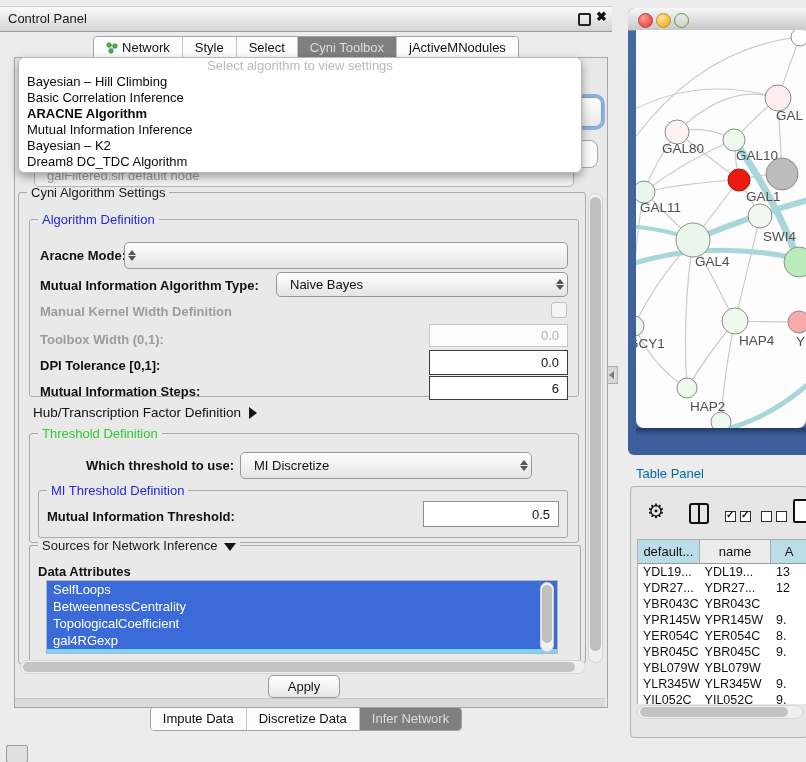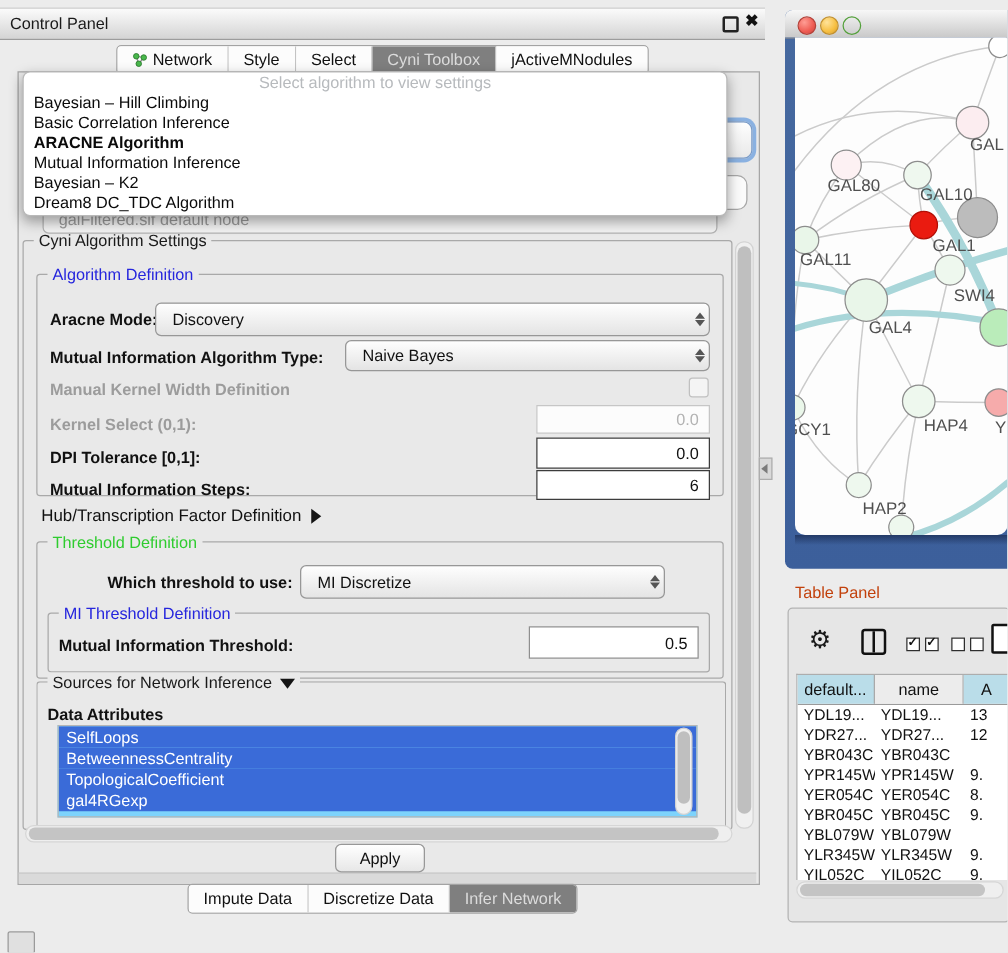--- a/index.html
+++ b/index.html
@@ -68,21 +68,21 @@
   .divider-handle:after{content:"";position:absolute;left:1px;top:4px;width:0;height:0;border-top:4px solid transparent;border-bottom:4px solid transparent;border-right:5px solid #7b7b7b;}
 
   
   .net-window{left:628px;top:8px;width:178px;height:447px;background:linear-gradient(#46699f,#3c5f9b);border-radius:6px 0 0 6px;}
   .net-titlebar{left:0;top:0;width:178px;height:22px;background:linear-gradient(#f7f7f7,#c9c9c9);border-radius:6px 0 0 0;border-bottom:1px solid #8f8f8f;}
   .light{position:absolute;top:5px;width:13px;height:13px;border-radius:50%;}
   .net-canvas{left:8px;top:22px;width:170px;height:398px;background:#fdfdfd;border-radius:0 0 8px 8px;overflow:hidden;}
   .net-shadow{left:8px;top:420px;width:170px;height:8px;background:linear-gradient(rgba(10,20,50,.5),rgba(10,20,50,0));}
 
   
-  .tp-title{left:636px;top:466px;font-size:13px;color:#c2410c;}
+  .tp-title{left:636px;top:466px;font-size:13px;color:#0369a1;}
   .table-panel{left:630px;top:486px;width:176px;height:250px;background:#e6e6e6;border:1px solid #b3b3b3;border-radius:4px;overflow:hidden;}
   .tp-toolbar{left:0;top:6px;width:176px;height:40px;}
   .gear{position:absolute;left:16px;top:6px;font-size:20px;color:#1a1a1a;}
   .split-icon{position:absolute;left:58px;top:10px;width:16px;height:17px;border:2px solid #111;border-radius:3px;}
   .split-icon:after{content:"";position:absolute;left:7px;top:0;width:2px;height:17px;background:#111;}
   .mini-cbx{display:inline-block;width:9px;height:9px;border:1.5px solid #2e2e2e;margin-right:4px;position:relative;background:#fff;}
   .mini-cbx.checked:after{content:"✓";position:absolute;left:0px;top:-3px;font-size:10px;font-weight:bold;color:#111;}
   .cbx-pair{position:absolute;top:15px;}
   .doc-icon{position:absolute;left:162px;top:6px;width:16px;height:20px;border:2px solid #111;border-radius:2px;background:#fff;}
   .tp-table{position:absolute;left:6px;top:52px;width:170px;overflow:hidden;background:#fff;border:1px solid #adadad;border-bottom:none;}
@@ -152,40 +152,39 @@
   </div>
 
   <div class="gbox" style="left:18px;top:192px;width:566px;height:470px;">
     <span class="legend dark">Cyni Algorithm Settings</span>
 
     <div class="gbox" style="left:10px;top:26px;width:548px;height:176px;">
       <span class="legend blue">Algorithm Definition</span>
 
       <div class="lbl" style="left:10px;top:28px;">Aracne Mode:</div>
       <div class="combo" style="left:94px;top:22px;width:444px;height:27px;">
-        <span class="val">Discovery</span>
         <span class="stepper">
             <span class="up"></span>
             <span class="dn"></span>
           </span>
       </div>
 
       <div class="lbl" style="left:10px;top:58px;">Mutual Information Algorithm Type:</div>
       <div class="combo" style="left:246px;top:52px;width:292px;height:25px;">
         <span class="val">Naive Bayes</span>
         <span class="stepper">
             <span class="up"></span>
             <span class="dn"></span>
           </span>
       </div>
 
       <div class="lbl gray" style="left:10px;top:84px;">Manual Kernel Width Definition</div>
       <div class="cbx-dis" style="left:521px;top:82px;"></div>
 
-      <div class="lbl gray" style="left:10px;top:112px;">Kernel Select (0,1):</div>
+      <div class="lbl gray" style="left:10px;top:112px;">Toolbox Width (0,1):</div>
       <input class="tfield disabled" style="left: 399px; top: 104px; width: 139px; height: 23px;" readonly="" value="0.0">
 
       <div class="lbl" style="left:10px;top:138px;">DPI Tolerance [0,1]:</div>
       <input class="tfield enabled" style="left: 399px; top: 130px; width: 139px; height: 25px;" value="0.0">
 
       <div class="lbl" style="left:10px;top:164px;">Mutual Information Steps:</div>
       <input class="tfield enabled" style="left: 399px; top: 156px; width: 139px; height: 24px;" value="6">
     </div>
 
     <div class="lbl" style="left:14px;top:212px;font-weight:normal;font-size:13.5px;"><span>Hub/Transcription Factor Definition</span><span class="tri-right"></span></div>

